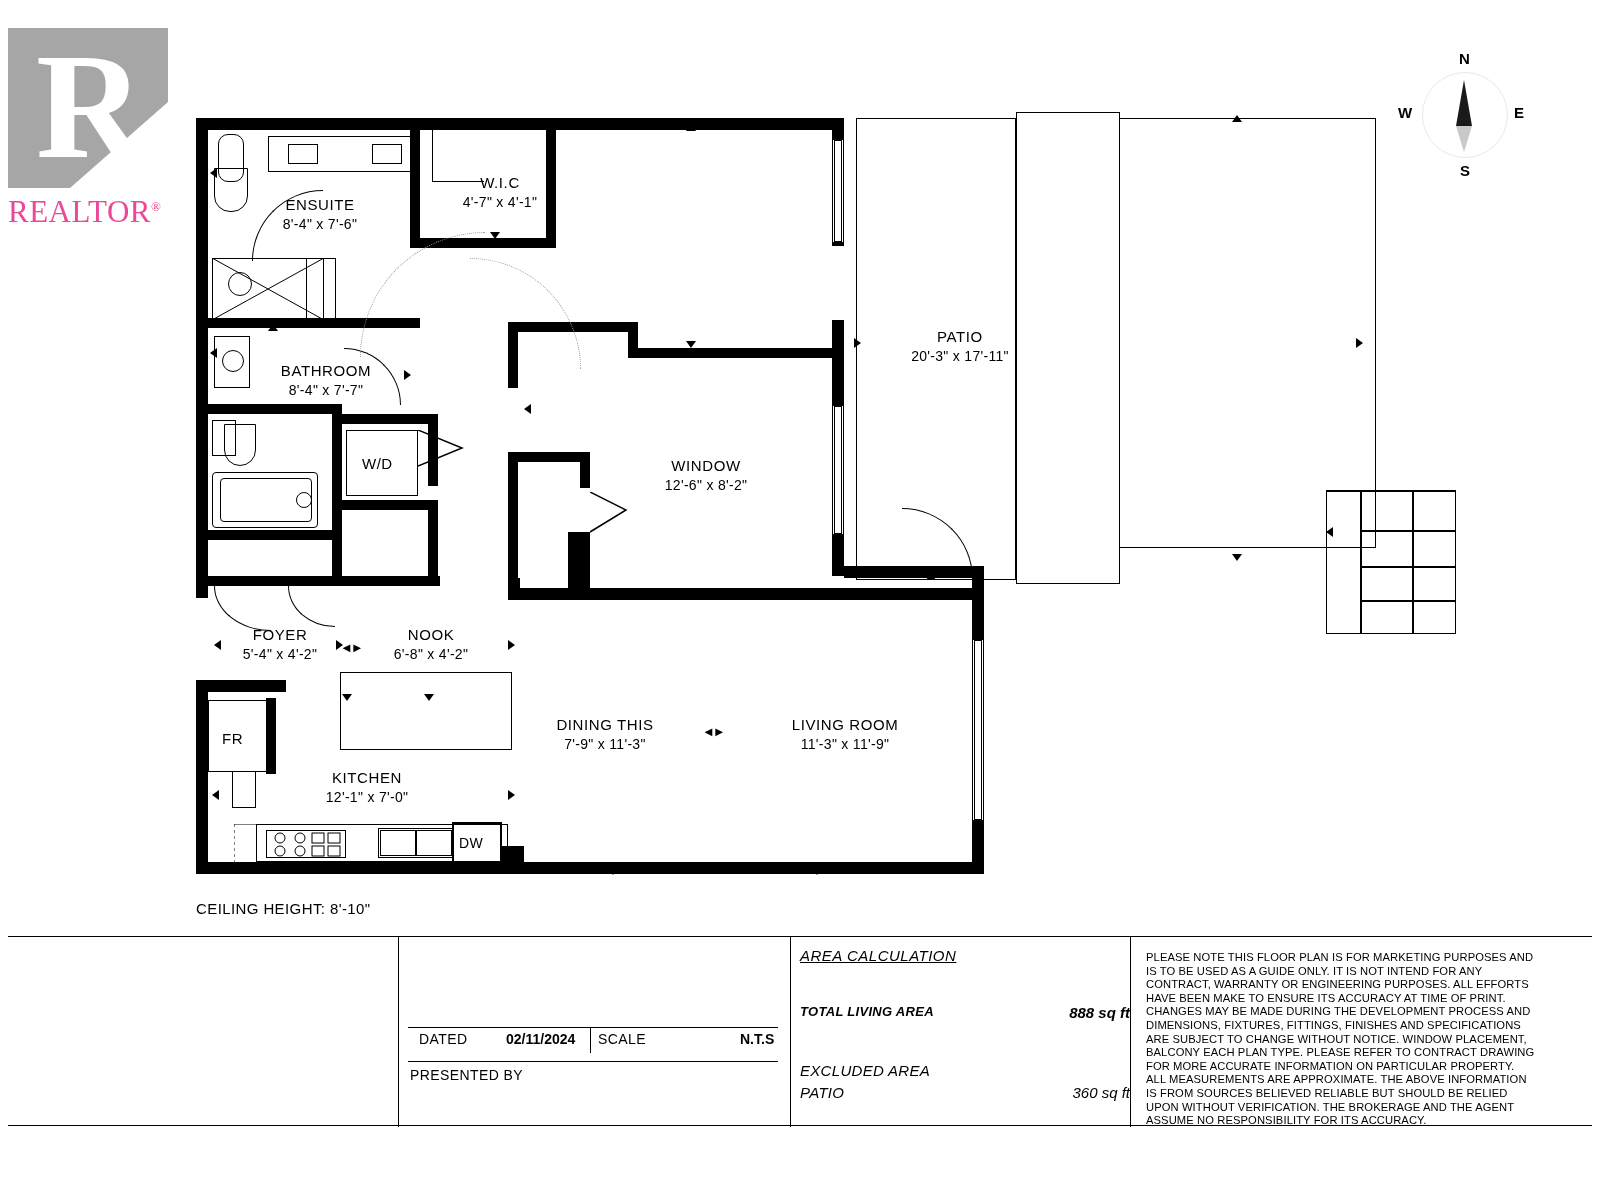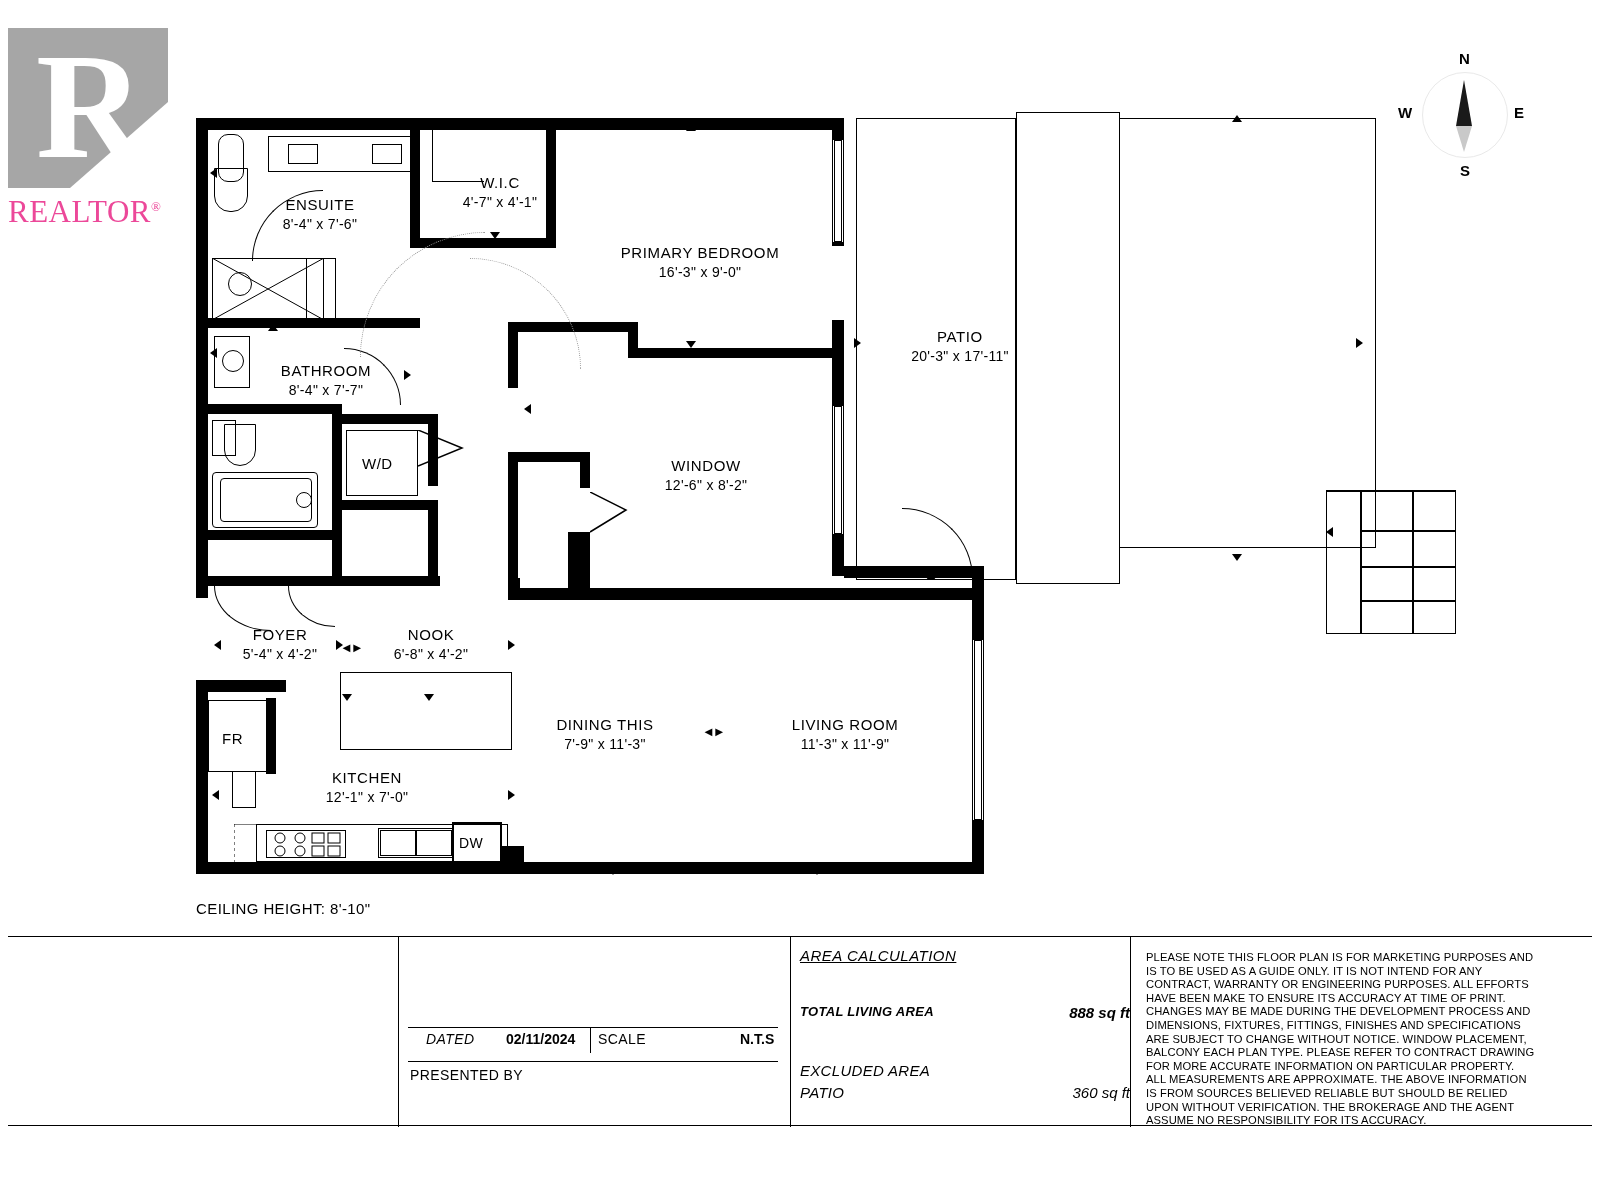--- a/index.html
+++ b/index.html
@@ -69,21 +69,21 @@
 
   
   #infobar{position:absolute;left:8px;top:936px;width:1584px;height:190px;border-top:1px solid #000;border-bottom:1px solid #000;box-sizing:border-box;}
   #infobar .vline{position:absolute;top:0;width:1px;height:190px;background:#000;}
   .sec-title{font-size:15px;letter-spacing:.5px;text-decoration:underline;}
 
   #address-block{position:absolute;left:400px;top:10px;width:370px;}
   #address-block .addr{font-size:14px;font-weight:700;margin-top:13px;letter-spacing:.2px;}
   #dateline{position:absolute;left:400px;top:90px;width:370px;height:1px;background:#000;}
   #date-row{position:absolute;left:402px;top:94px;width:368px;font-size:14px;}
-  #date-row .c1{position:absolute;left:16px;top:0;letter-spacing:.4px;font-style:italic;}
+  #date-row .c1{position:absolute;left:9px;top:0;letter-spacing:.4px;}
   #date-row .c2{position:absolute;left:96px;top:0;font-weight:700;}
   #date-row .c3{position:absolute;left:188px;top:0;letter-spacing:.4px;}
   #date-row .c4{position:absolute;left:330px;top:0;font-weight:700;}
   #date-row .vsep{position:absolute;left:180px;top:-4px;width:1px;height:26px;background:#000;}
   #presented{position:absolute;left:400px;top:124px;width:370px;height:1px;background:#000;}
   #presented-label{position:absolute;left:402px;top:130px;font-size:14px;letter-spacing:.4px;}
 
   #almond{position:absolute;left:548px;top:126px;width:225px;height:60px;}
   #almond .name{position:absolute;left:46px;top:0px;font-family:"Liberation Serif",serif;font-size:28px;font-weight:700;letter-spacing:.2px;}
   #almond .sub{position:absolute;left:48px;top:33px;font-family:"Liberation Serif",serif;font-size:20px;color:#3a3a3a;}
@@ -253,24 +253,20 @@
 
   <div class="thin" style="left:340px;top:672px;width:172px;height:78px;"></div>
 
   <div class="rlabel" style="left:230px;top:196px;width:180px;">
     <div class="nm">ENSUITE</div>
     <div class="dim">8'-4" x 7'-6"</div>
   </div>
   <div class="rlabel" style="left:430px;top:174px;width:140px;">
     <div class="nm">W.I.C</div>
     <div class="dim">4'-7" x 4'-1"</div>
-  </div>
-  <div class="rlabel" style="left:570px;top:244px;width:260px;">
-    <div class="nm">PRIMARY BEDROOM</div>
-    <div class="dim">16'-3" x 9'-0"</div>
   </div>
   <div class="rlabel" style="left:860px;top:328px;width:200px;">
     <div class="nm">PATIO</div>
     <div class="dim">20'-3" x 17'-11"</div>
   </div>
   <div class="rlabel" style="left:226px;top:362px;width:200px;">
     <div class="nm">BATHROOM</div>
     <div class="dim">8'-4" x 7'-7"</div>
   </div>
   <div class="rlabel" style="left:606px;top:457px;width:200px;">

